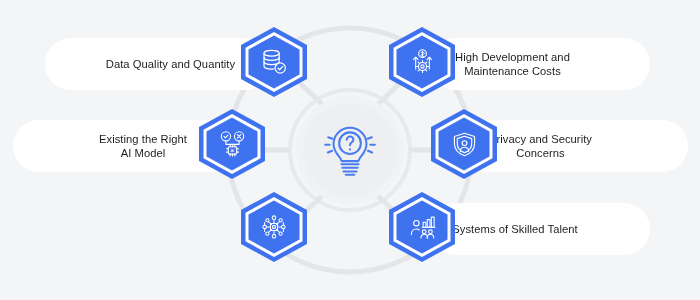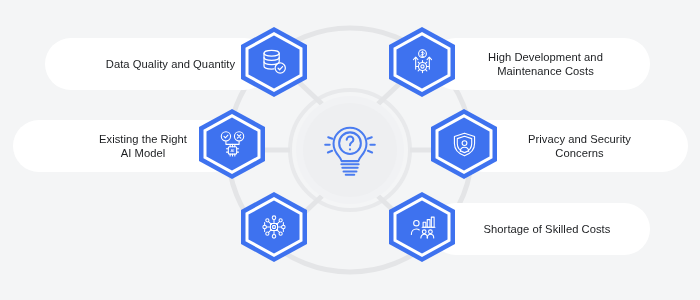--- a/index.html
+++ b/index.html
@@ -42,21 +42,21 @@
   .pill-label {
     font-size: 11.2px;
     line-height: 14.5px;
     color: #1b1d20;
     letter-spacing: 0.05px;
     font-weight: 400;
     white-space: pre-line;
   }
   .pill.left { justify-content: center; }
   .pill.left .pill-label { text-align: center; }
-  .pill.right { justify-content: flex-end; }
+  .pill.right { justify-content: flex-start; }
   .pill.right .pill-label { text-align: center; }
 
   
   #pill-0 { left: 45px;  top: 38px;  width: 225px; }
   #pill-0 .pill-label { margin-left: 26px; width: 160px; }
 
   #pill-1 { left: 13px;  top: 120px; width: 230px; }
   #pill-1 .pill-label { margin-left: 30px; width: 160px; }
 
   #pill-2 { left: 45px;  top: 203px; width: 225px; }
@@ -147,21 +147,21 @@
   </div>
   <div class="pill right" id="pill-3">
     <span class="pill-label">High Development and
 Maintenance Costs</span>
   </div>
   <div class="pill right" id="pill-4">
     <span class="pill-label">Privacy and Security
 Concerns</span>
   </div>
   <div class="pill right" id="pill-5">
-    <span class="pill-label">Shortage of Skilled Costs</span>
+    <span class="pill-label">Systems of Skilled Talent</span>
   </div>
 
   <div id="hub">
     <svg class="hub-bg" viewBox="0 0 110 110" width="110" height="110">
       <circle cx="55" cy="55" r="54" fill="#f1f2f4"></circle>
       <circle cx="55" cy="55" r="47" fill="#eeeff1"></circle>
     </svg>
     <svg class="hub-glyph" viewBox="0 0 64 64" fill="none" stroke="#4a7cf0" stroke-width="2.1" stroke-linecap="round" stroke-linejoin="round">
 
       <path d="M32 9 C22.6 9 15 16.5 15 25.6 c0 5.6 2.9 9.8 5.4 12.7 1.7 2 2.6 3.6 2.9 5.2 h17.4 c0.3-1.6 1.2-3.2 2.9-5.2 C46.1 35.4 49 31.2 49 25.6 49 16.5 41.4 9 32 9 Z"></path>

